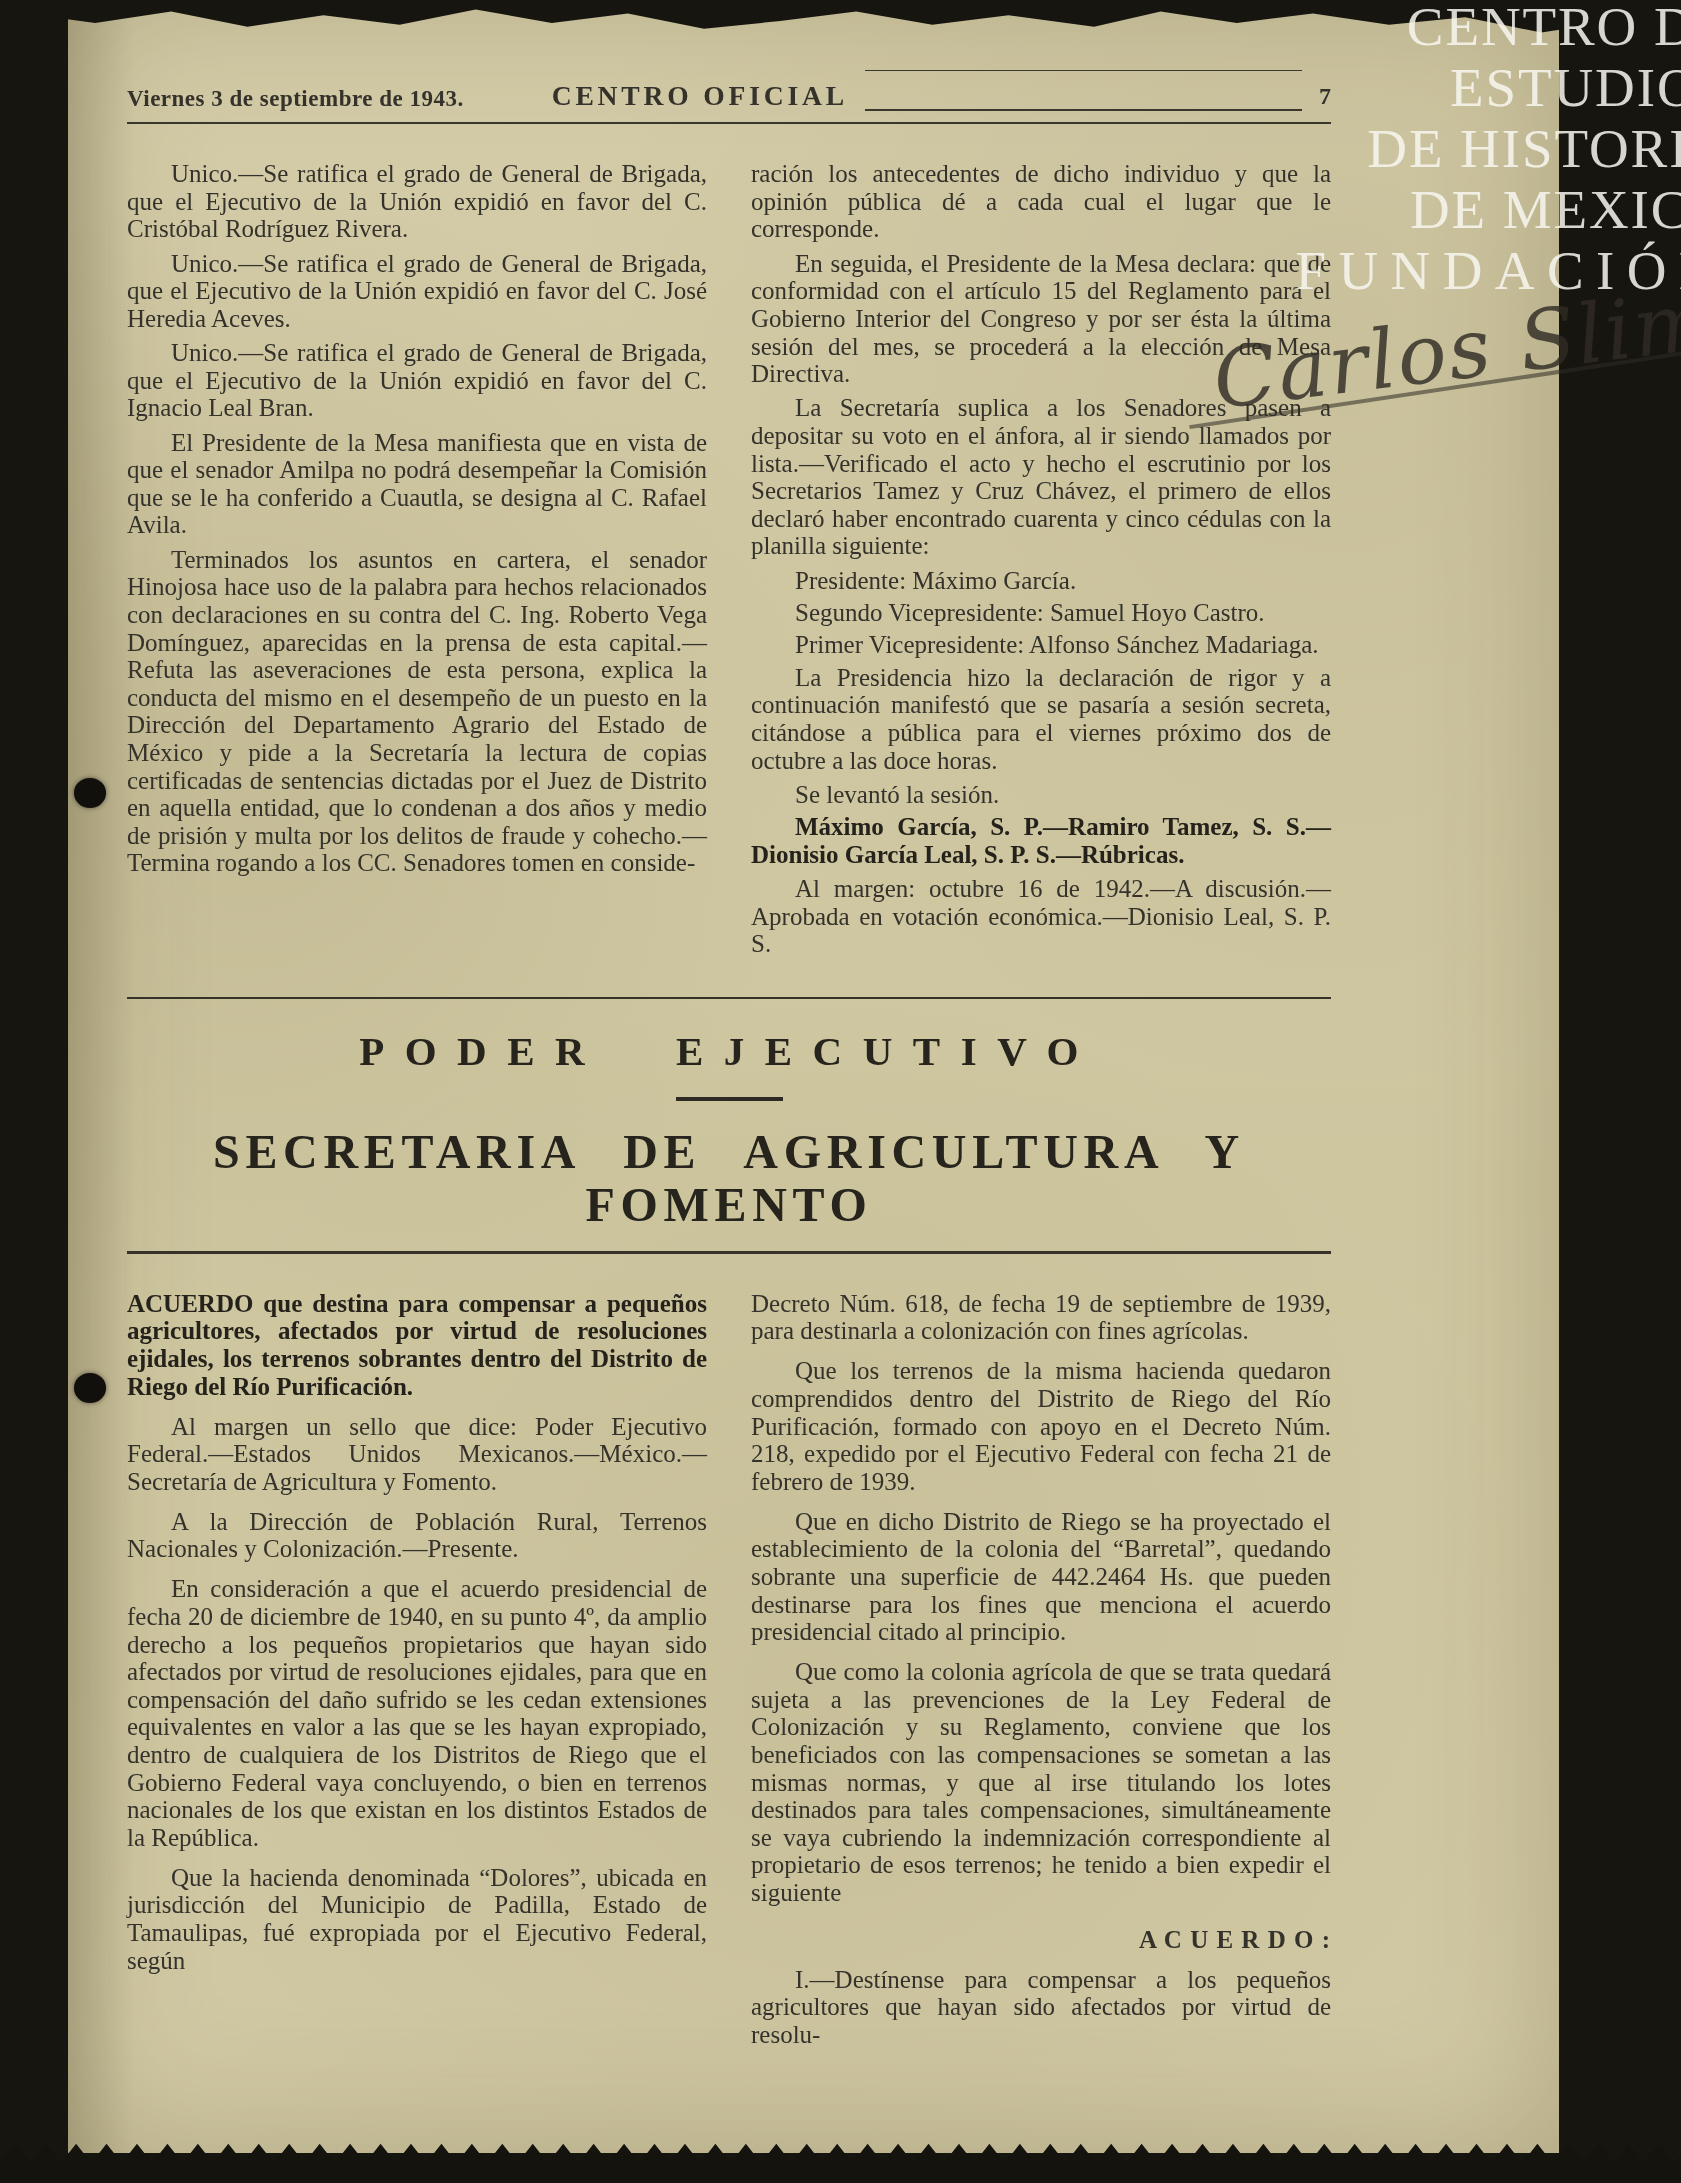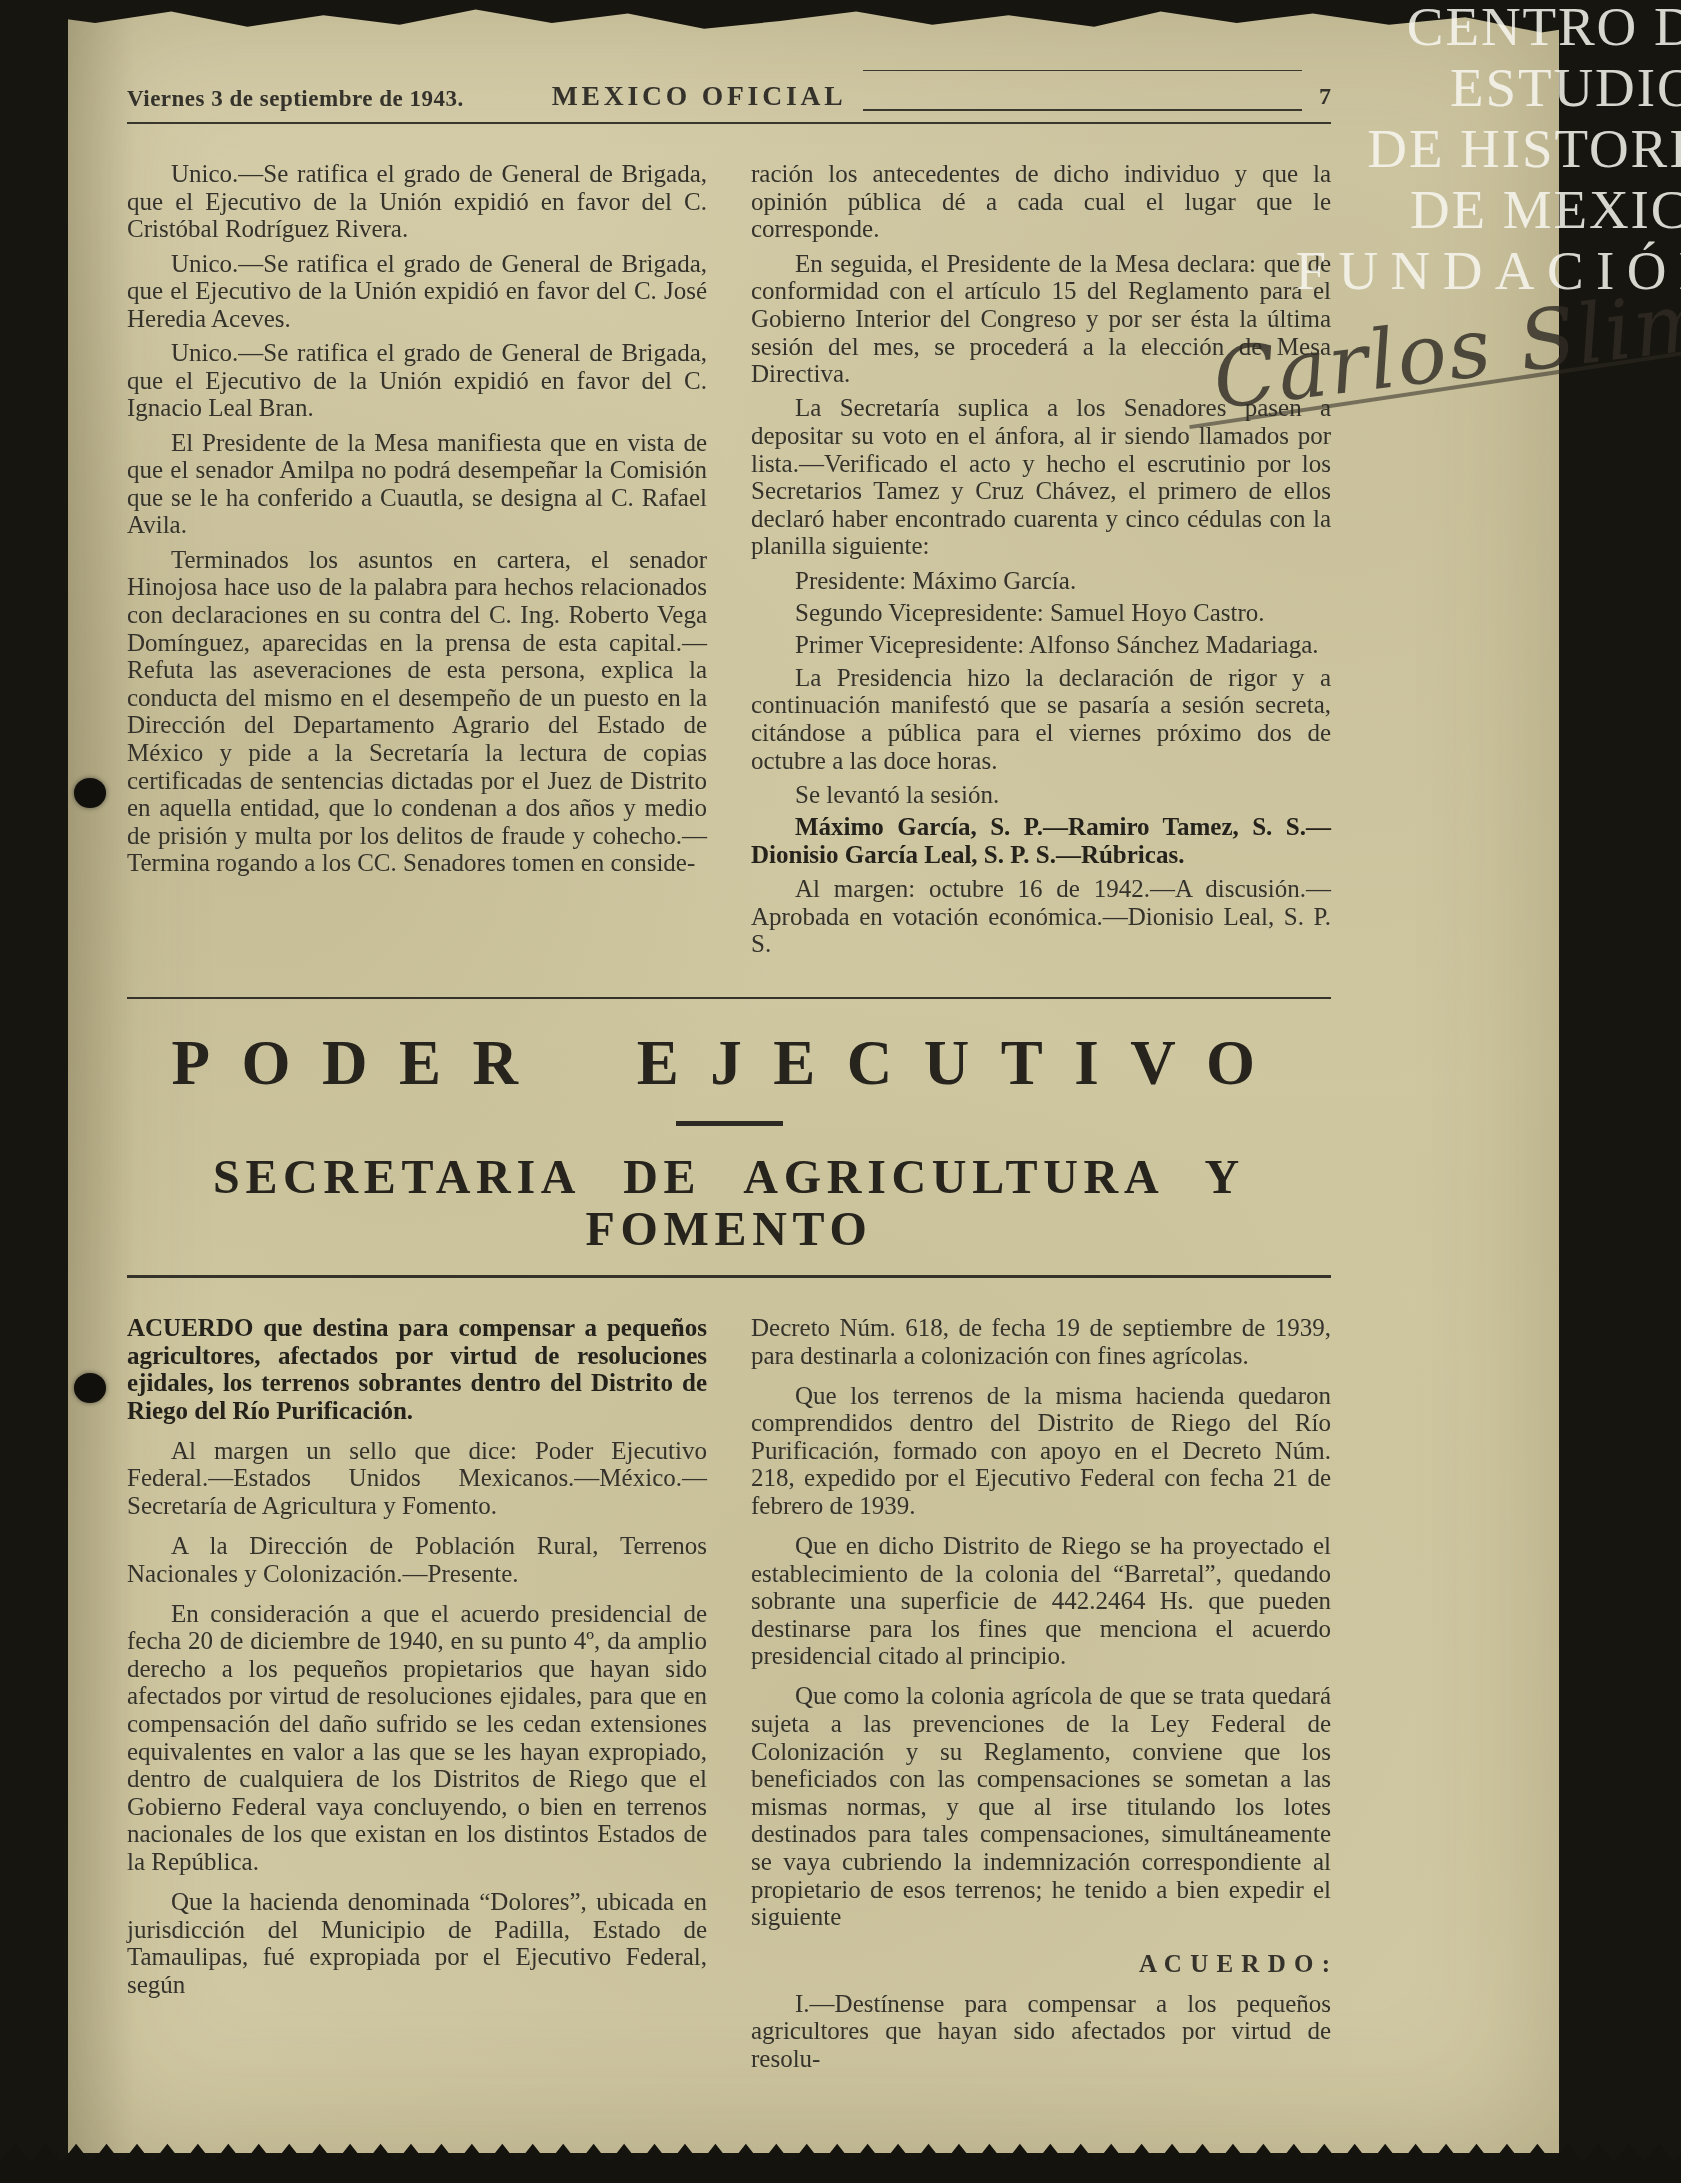--- a/index.html
+++ b/index.html
@@ -46,21 +46,21 @@
   .para.indent{text-indent:44px;}
   .para.noindent{text-indent:0;}
   .para.line{text-indent:44px;text-align:left;margin-bottom:4.8px;}
   .para.bold{font-weight:bold;color:#24221b;}
   .para.bold-indent{font-weight:bold;text-indent:44px;color:#24221b;}
   .para.center{text-align:right;text-indent:0;margin:19px 0 13.3px;font-weight:600;letter-spacing:1px;}
   .acuerdo .para{margin-bottom:12.4px;}
 
   
   h1.poder{
-    font-size:63px;font-weight:700;color:#26241c;
+    font-size:41px;font-weight:700;color:#26241c;
     text-align:center;letter-spacing:.5em;word-spacing:40px;
     margin:30px 0 0;line-height:1.1;
   }
   .short-rule{width:107px;height:4.8px;background:#2c2a22;margin:23px auto 0;}
   h2.secretaria{
     font-size:48px;font-weight:700;color:#26241c;
     text-align:center;letter-spacing:5.7px;word-spacing:27px;
     margin:25px 0 0;line-height:1.1;
   }
 
@@ -97,21 +97,21 @@
 </style>
 </head>
 <body>
 
 <div class="scene">
 
   <div class="paper">
 
     <header class="masthead">
       <span class="m-date">Viernes 3 de septiembre de 1943.</span>
-      <span class="m-title">MEXICO OFICIAL</span>
+      <span class="m-title">CENTRO OFICIAL</span>
       <span class="m-line"></span>
       <span class="m-page">7</span>
     </header>
     <div class="rule full"></div>
 
     <section class="cols senate">
       <div class="col">
           <p class="para indent">Unico.—Se ratifica el grado de General de Brigada, que el Ejecutivo de la Unión expidió en favor del C. Cristóbal Rodríguez Rivera.</p>
           <p class="para indent">Unico.—Se ratifica el grado de General de Brigada, que el Ejecutivo de la Unión expidió en favor del C. José Heredia Aceves.</p>
           <p class="para indent">Unico.—Se ratifica el grado de General de Brigada, que el Ejecutivo de la Unión expidió en favor del C. Ignacio Leal Bran.</p>

